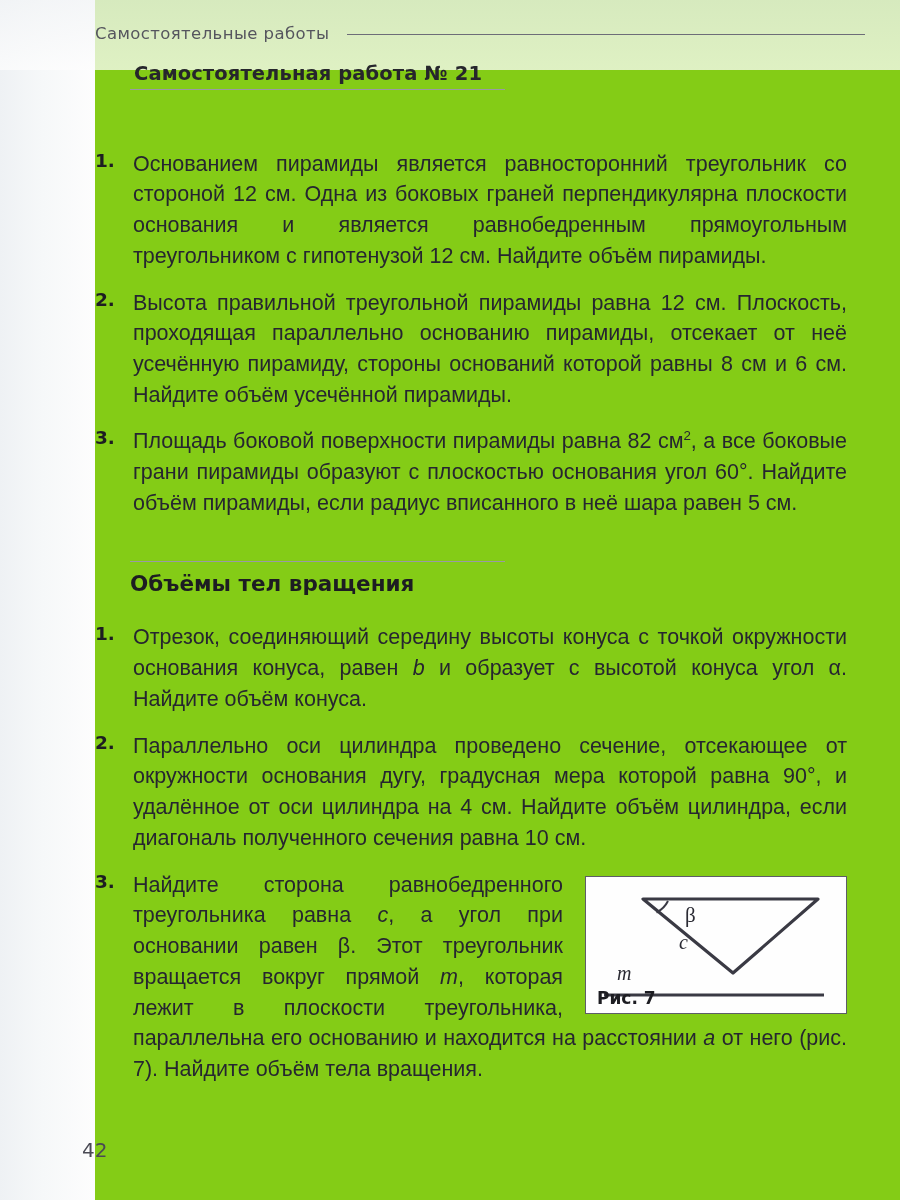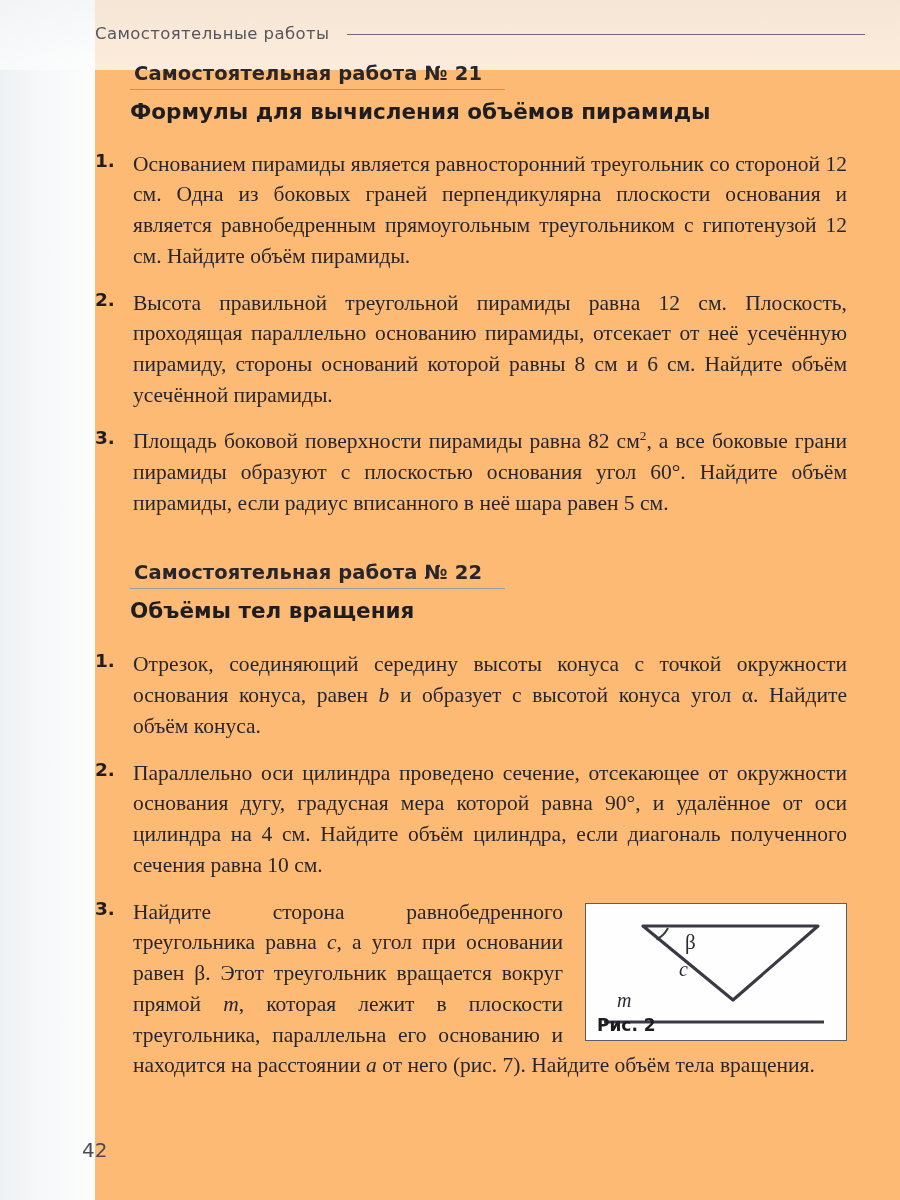--- a/index.html
+++ b/index.html
@@ -5,21 +5,21 @@
   html, body {
     margin: 0;
     padding: 0;
     background: #ffffff;
   }
   .page {
     position: relative;
     width: 900px;
     height: 1200px;
     overflow: hidden;
-    background: #fdba74;
+    background: #84cc16;
     font-family: "Liberation Serif", serif;
     color: #2b2b30;
   }
   
   .scan-tint-left {
     position: absolute;
     left: 0; top: 0;
     width: 95px; height: 1200px;
     background: linear-gradient(90deg, #eef1f4 0%, #f6f8f9 45%, #fdfdfd 100%);
     pointer-events: none;
@@ -109,21 +109,21 @@
     left: 0;
     top: 1px;
     width: 26px;
     text-align: left;
     font-family: "DejaVu Sans", sans-serif;
     font-weight: bold;
     font-size: 18.5px;
     color: #1d1d22;
   }
   li.problem .ptext {
-    font-family: Liberation Serif, serif;
+    font-family: Liberation Sans, sans-serif;
     font-size: 21.5px;
     line-height: 1.43;
     text-align: justify;
     text-justify: inter-word;
     color: #262630;
     hyphens: manual;
   }
   li.problem .ptext sup { font-size: .62em; }
   li.problem .ptext i, li.problem .ptext em {
     font-style: italic;
@@ -181,21 +181,21 @@
     <span class="running-head-text">Самостоятельные работы</span>
     <span class="running-head-rule"></span>
   </div>
 
   <div class="content">
 
     <div class="sw-block">
       <div class="sw-title">Самостоятельная работа № 21</div>
       <div class="sw-title-rule"></div>
       <div class="sw-subject">
-        <span>Формулы для вычисления объёмов пирамиды</span><br>
+        <br>
       </div>
 
       <ol class="problems" style="margin-top:22px;">
         <li class="problem">
           <span class="num">1.</span>
           <div class="ptext">Основанием пирамиды является равносторонний треугольник со стороной 12 см. Одна из боковых граней перпендикулярна плоскости основания и является равнобедренным прямоугольным треугольником с гипотенузой 12 см. Найдите объём пирамиды.</div>
         </li>
         <li class="problem">
           <span class="num">2.</span>
           <div class="ptext">Высота правильной треугольной пирамиды равна 12 см. Плоскость, проходящая параллельно основанию пирамиды, отсекает от неё усечённую пирамиду, стороны оснований которой равны 8 см и 6 см. Найдите объём усечённой пирамиды.</div>
@@ -203,21 +203,20 @@
         <li class="problem">
           <span class="num">3.</span>
           <div class="ptext"><span>Площадь боковой поверхности пирамиды равна 82 см</span><sup>2</sup><span>, а все боковые грани пирамиды образуют с плоскостью основания угол 60°. Найдите объём пирамиды, если радиус вписанного в неё шара равен 5 см.</span></div>
         </li>
       </ol>
     </div>
 
     <div class="gap-between"></div>
 
     <div class="sw-block">
-      <div class="sw-title">Самостоятельная работа № 22</div>
       <div class="sw-title-rule" style="width:375px;"></div>
       <div class="sw-subject">
         <span>Объёмы тел вращения</span>
       </div>
 
       <ol class="problems" style="margin-top:24px;">
         <li class="problem">
           <span class="num">1.</span>
           <div class="ptext"><span>Отрезок, соединяющий середину высоты конуса с точкой окружности основания конуса, равен </span><i>b</i><span> и образует с высотой конуса угол α. Найдите объём конуса.</span></div>
         </li>
@@ -237,21 +236,21 @@
                 <polygon points="57,22 232,22 147,96" fill="none" stroke="#3a3a44" stroke-width="3.2" stroke-linejoin="round"></polygon>
 
                 <path d="M 82,24 A 26 26 0 0 1 70.5,35.5" fill="none" stroke="#3a3a44" stroke-width="2"></path>
 
                 <line x1="18" y1="118" x2="238" y2="118" stroke="#3a3a44" stroke-width="3.2"></line>
               </svg>
 
               <div style="position:absolute;left:99px;top:26px;font-family:'Liberation Serif',serif;font-size:21px;color:#2b2b34;">β</div>
               <div style="position:absolute;left:93px;top:54px;font-family:'Liberation Serif',serif;font-style:italic;font-size:20px;color:#2b2b34;">c</div>
               <div style="position:absolute;left:31px;top:85px;font-family:'Liberation Serif',serif;font-style:italic;font-size:20px;color:#2b2b34;">m</div>
-              <div class="figure-caption">Рис. 2</div>
+              <div class="figure-caption">Рис. 7</div>
             </div>
           </div>
 
           <div class="ptext"><span>Найдите сторона равнобедренного треугольника равна </span><i>c</i><span>, а угол при основании равен β. Этот треугольник вращается вокруг прямой </span><i>m</i><span>, которая лежит в плоскости треугольника, параллельна его основанию и находится на расстоянии </span><i>a</i><span> от него (рис. 7). Найдите объём тела вращения.</span></div>
         </li>
       </ol>
     </div>
 
   </div>
 

